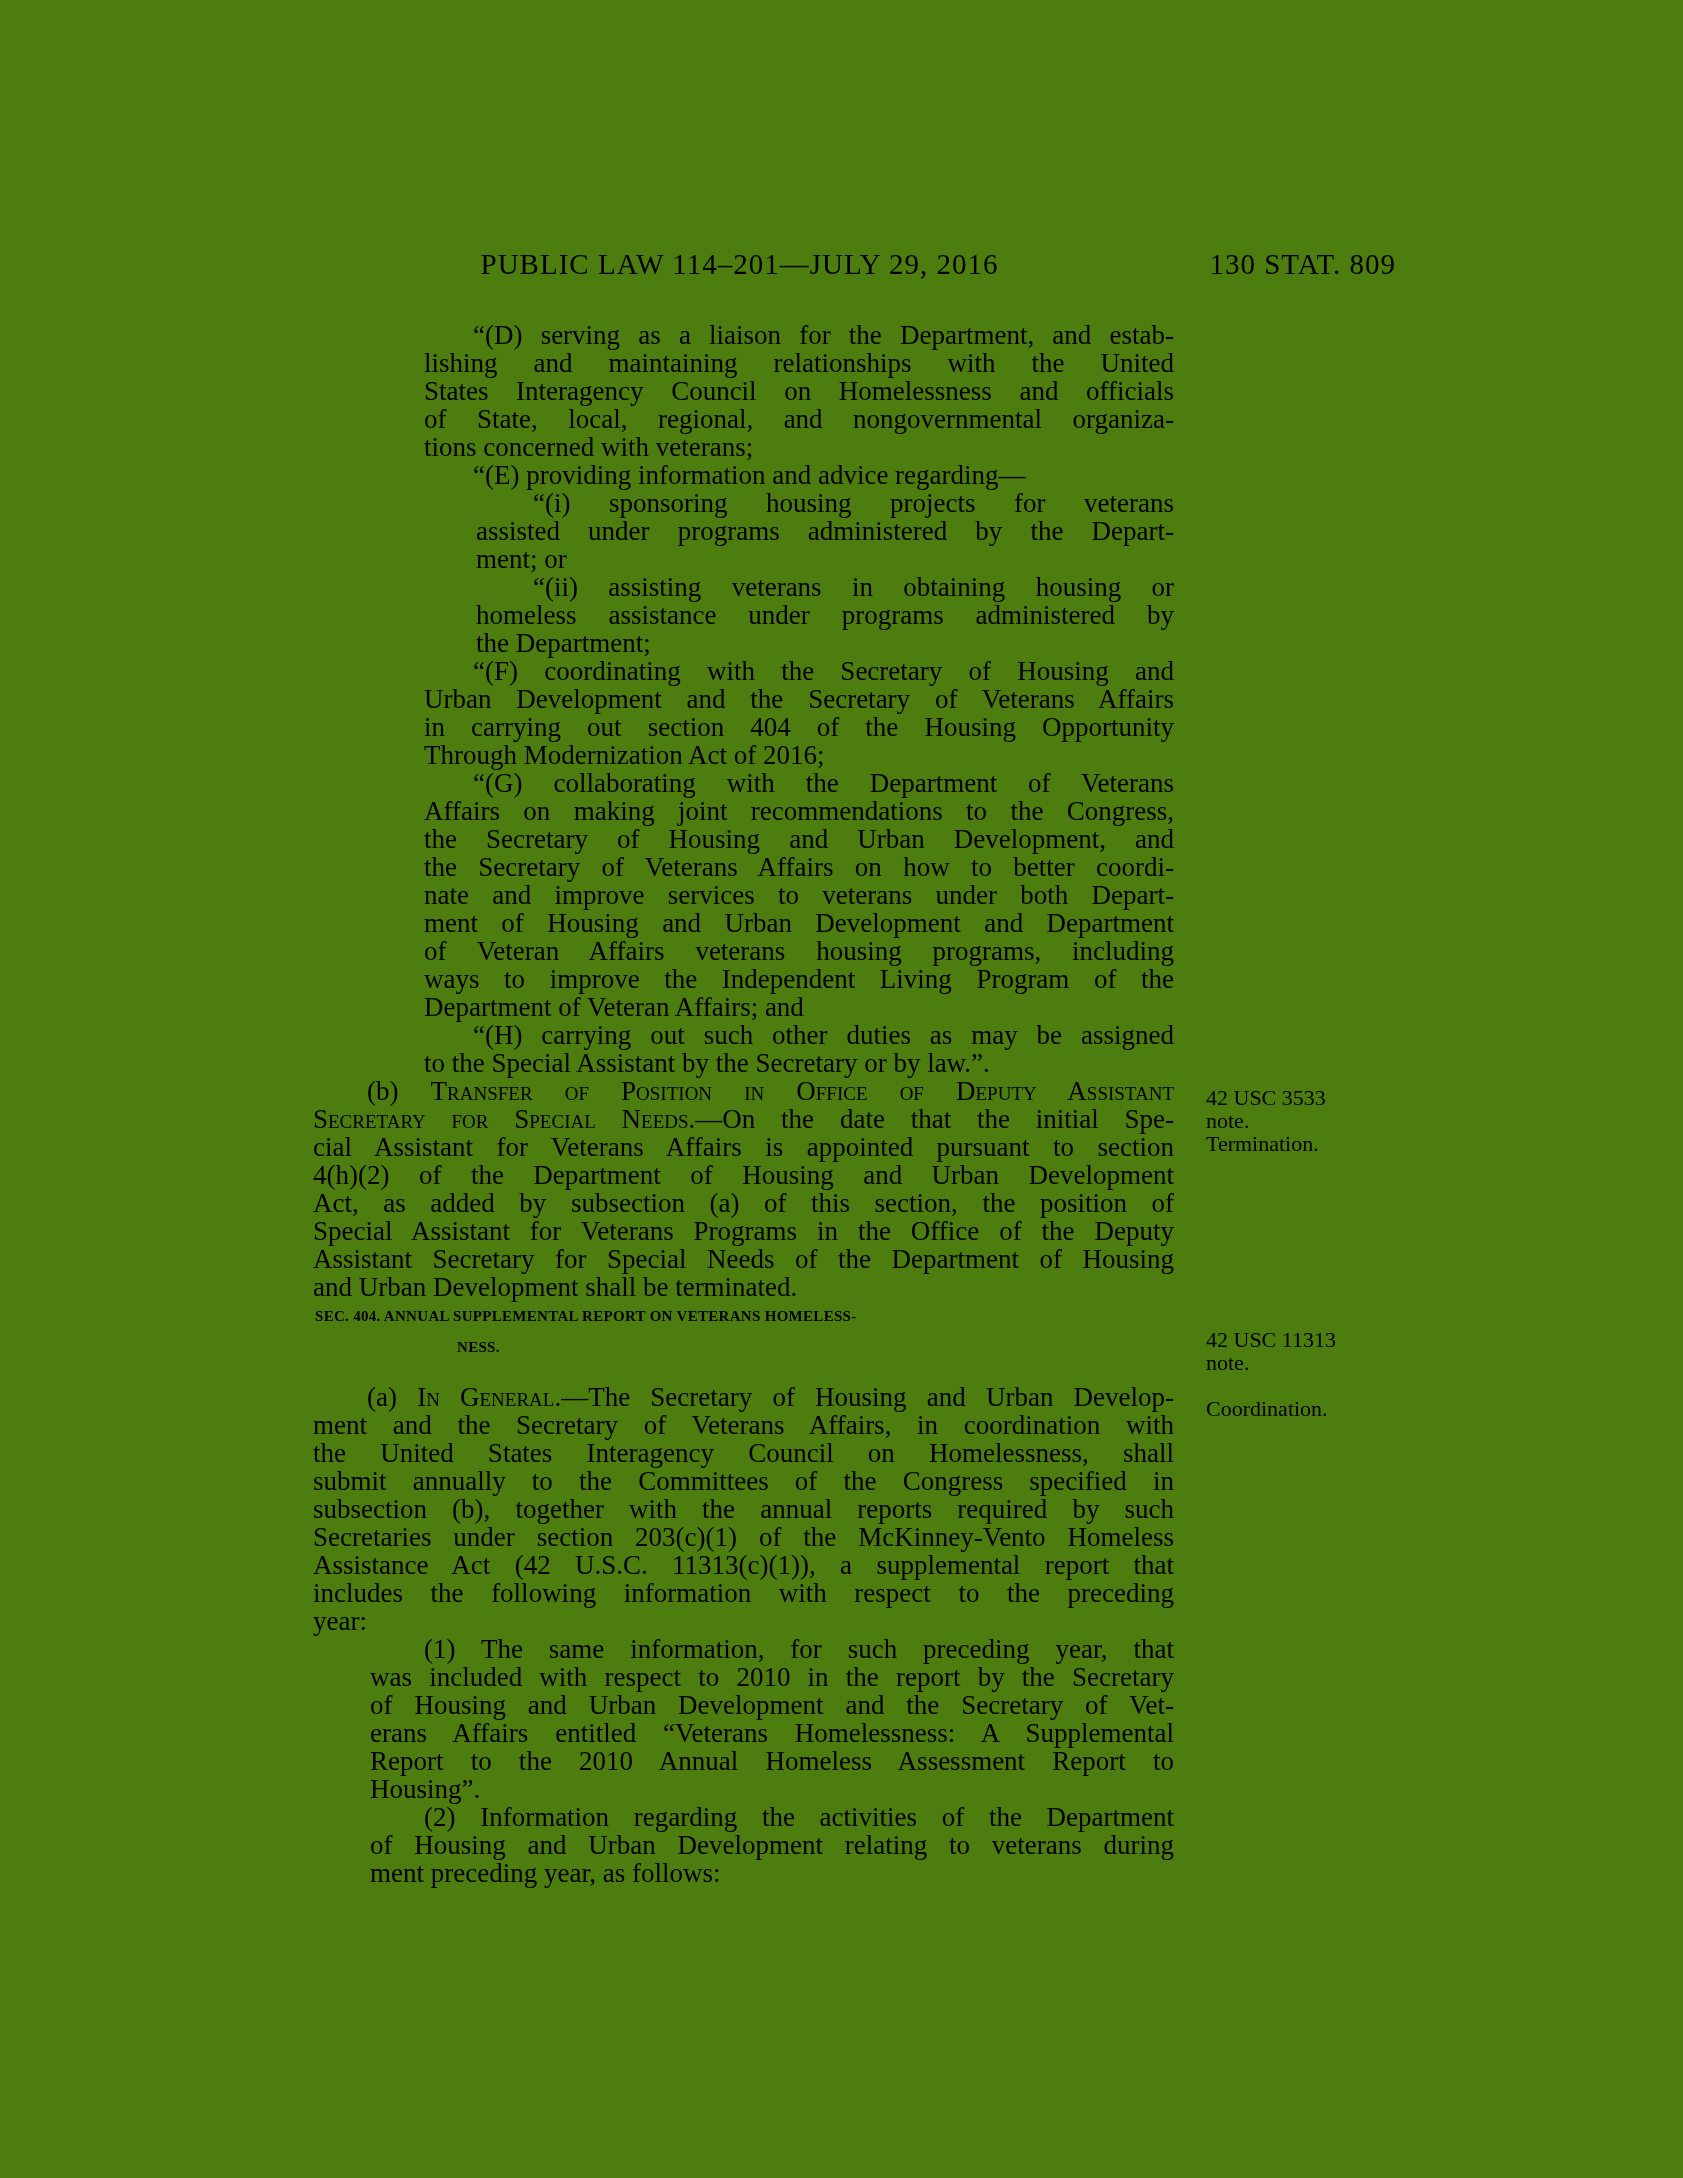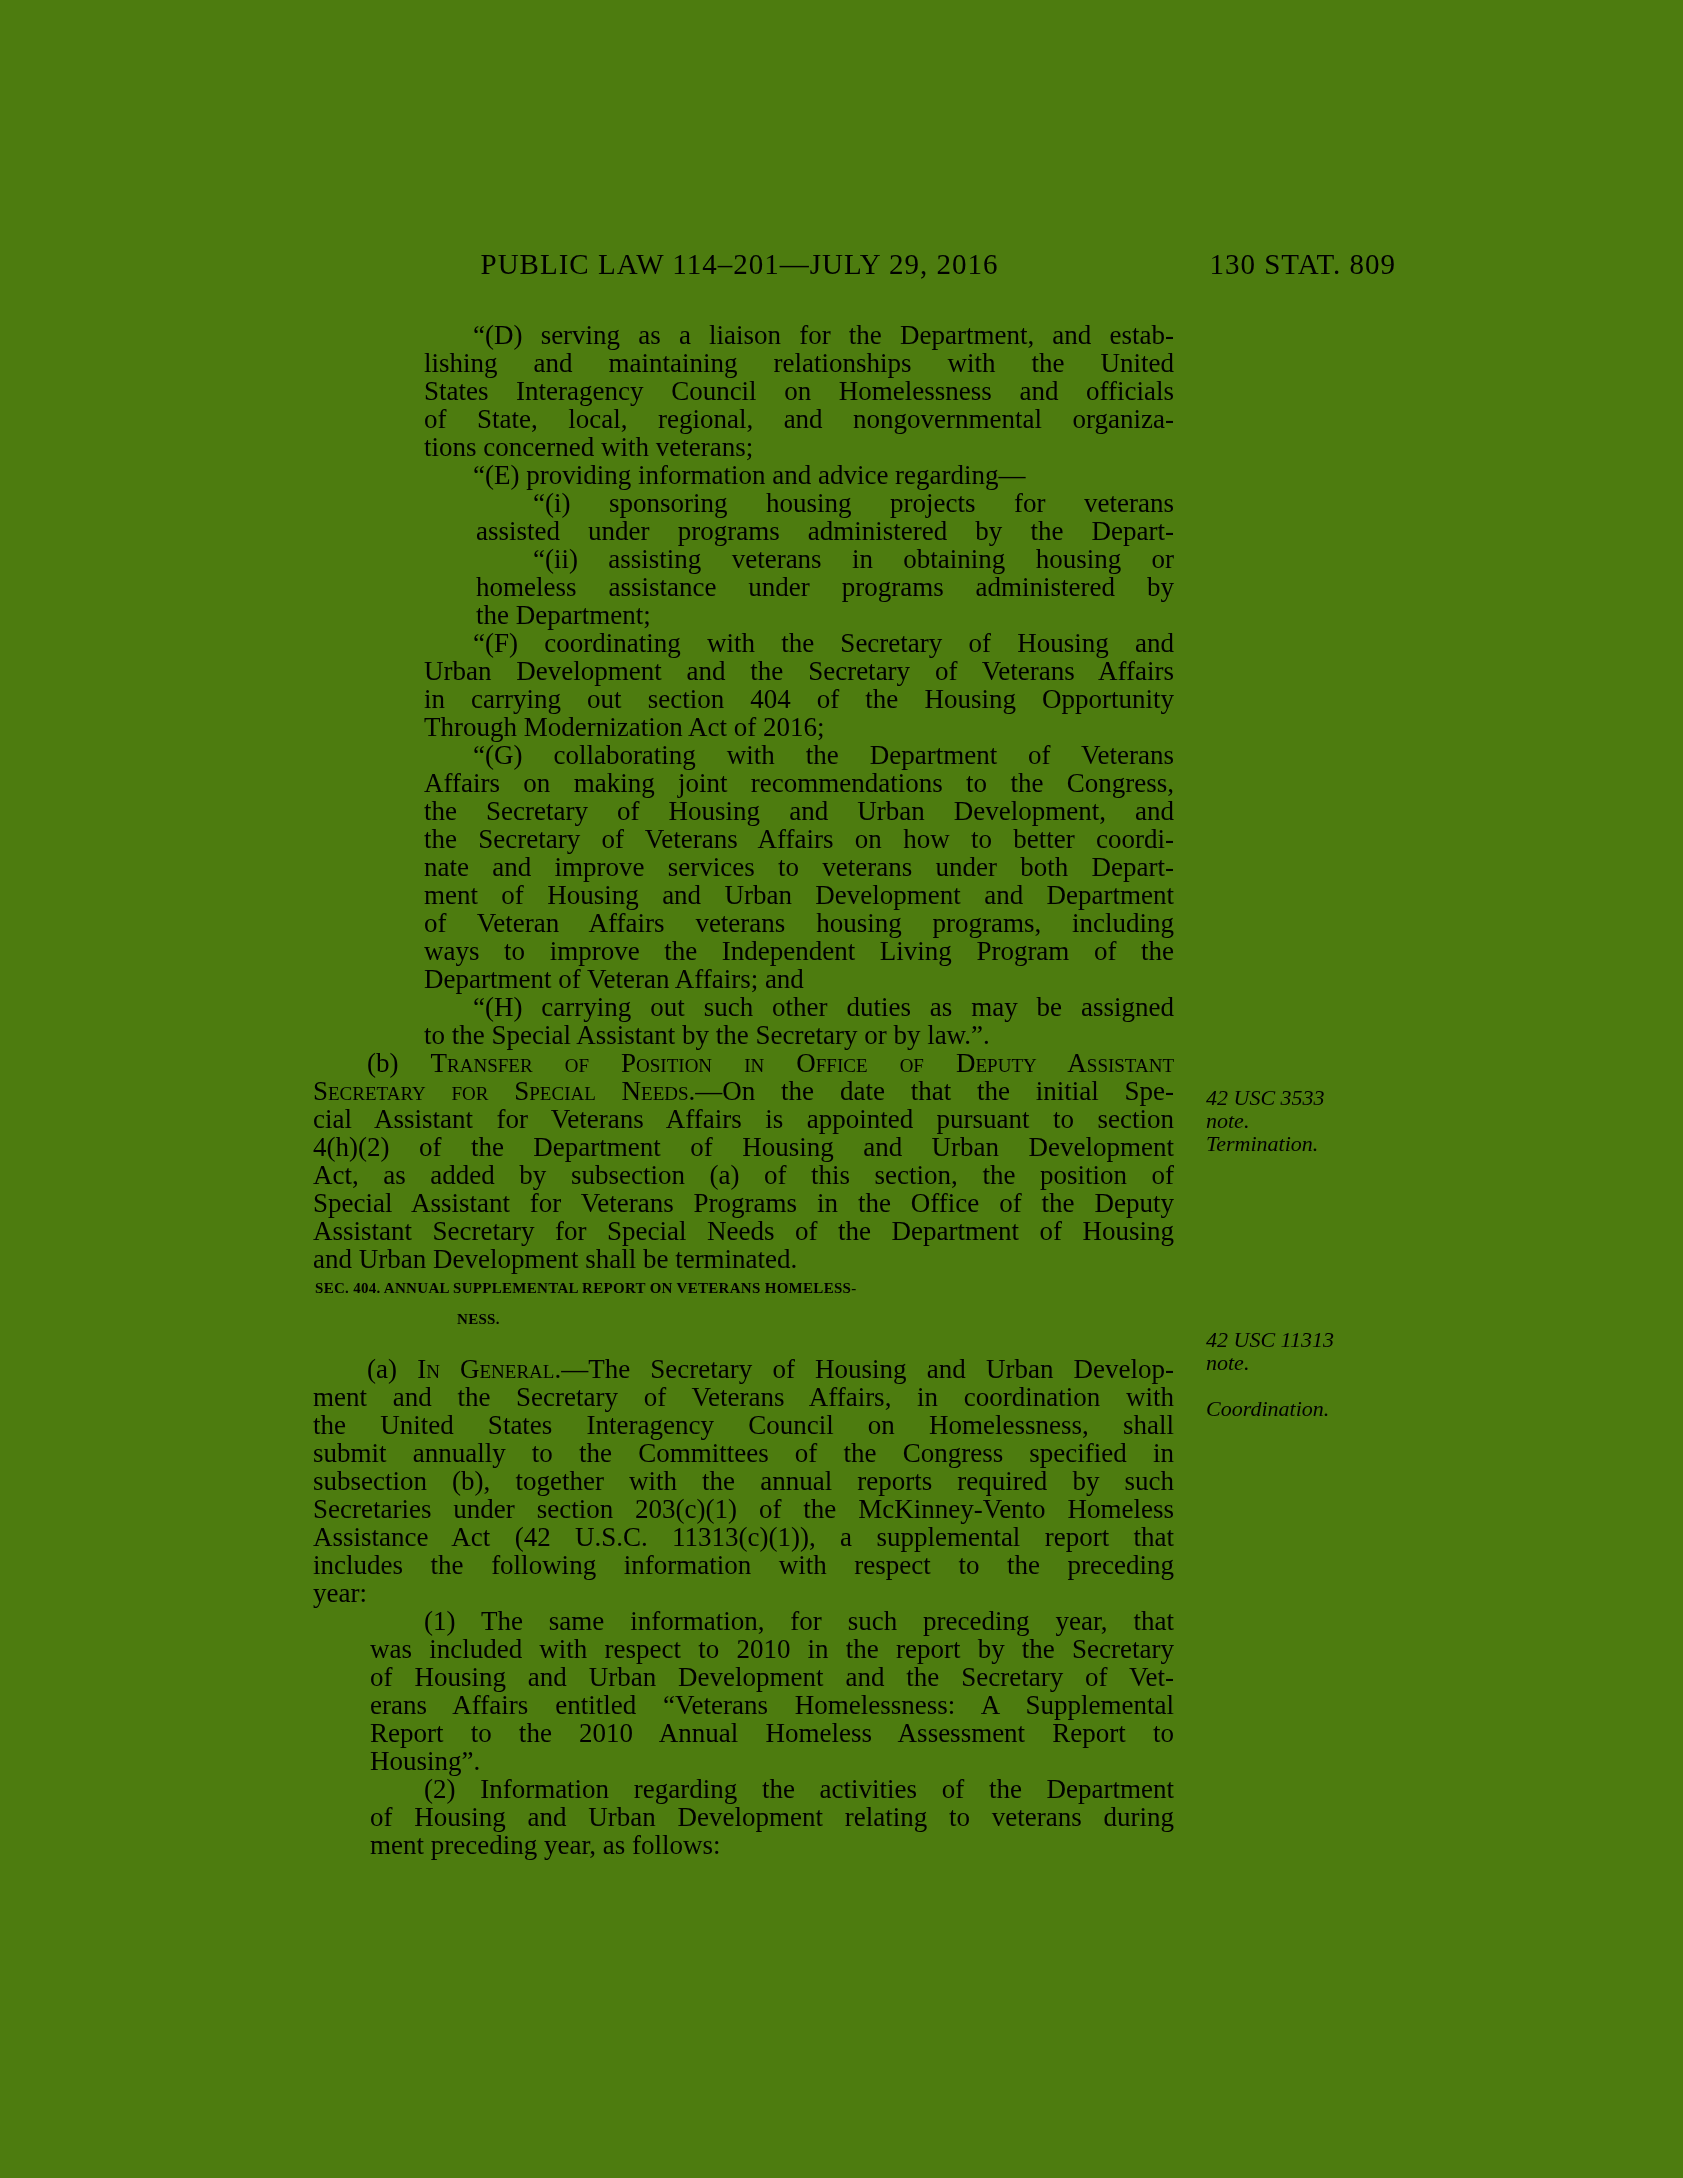--- a/index.html
+++ b/index.html
@@ -42,21 +42,21 @@
   .item .line.first { padding-left:111px; }
   
   .sec { margin-top:0; margin-bottom:20px; line-height:31px; }
   .sec .line { font-weight:bold; font-size:15px; letter-spacing:0.3px;
                text-align:left; text-align-last:left; padding-left:144px; }
   .sec .line.first { padding-left:2px; }
   .sc { font-variant:small-caps; }
   
   .margin-note {
     position:absolute; left:1206px; width:198px;
-    font-size:22px; line-height:23px; text-align:left;font-style:italic;
+    font-size:22px; line-height:23px; text-align:left;
   }
   .note-0 { top:1086px; }
   .note-1 { top:1328px; }
   .note-2 { top:1397px; }
 </style>
 </head>
 <body>
 
 <div class="page">
 
@@ -70,20 +70,21 @@
         <div class="line"><span>States Interagency Council on Homelessness and officials</span></div>
         <div class="line"><span>of State, local, regional, and nongovernmental organiza-</span></div>
         <div class="line last"><span>tions concerned with veterans;</span></div>
       </div>
       <div class="para q1">
         <div class="line first last"><span>“(E) providing information and advice regarding—</span></div>
       </div>
       <div class="para q2">
         <div class="line first"><span>“(i) sponsoring housing projects for veterans</span></div>
         <div class="line"><span>assisted under programs administered by the Depart-</span></div>
+        <div class="line last"><span>ment; or</span></div>
       </div>
       <div class="para q2">
         <div class="line first"><span>“(ii) assisting veterans in obtaining housing or</span></div>
         <div class="line"><span>homeless assistance under programs administered by</span></div>
         <div class="line last"><span>the Department;</span></div>
       </div>
       <div class="para q1">
         <div class="line first"><span>“(F) coordinating with the Secretary of Housing and</span></div>
         <div class="line"><span>Urban Development and the Secretary of Veterans Affairs</span></div>
         <div class="line"><span>in carrying out section 404 of the Housing Opportunity</span></div>

